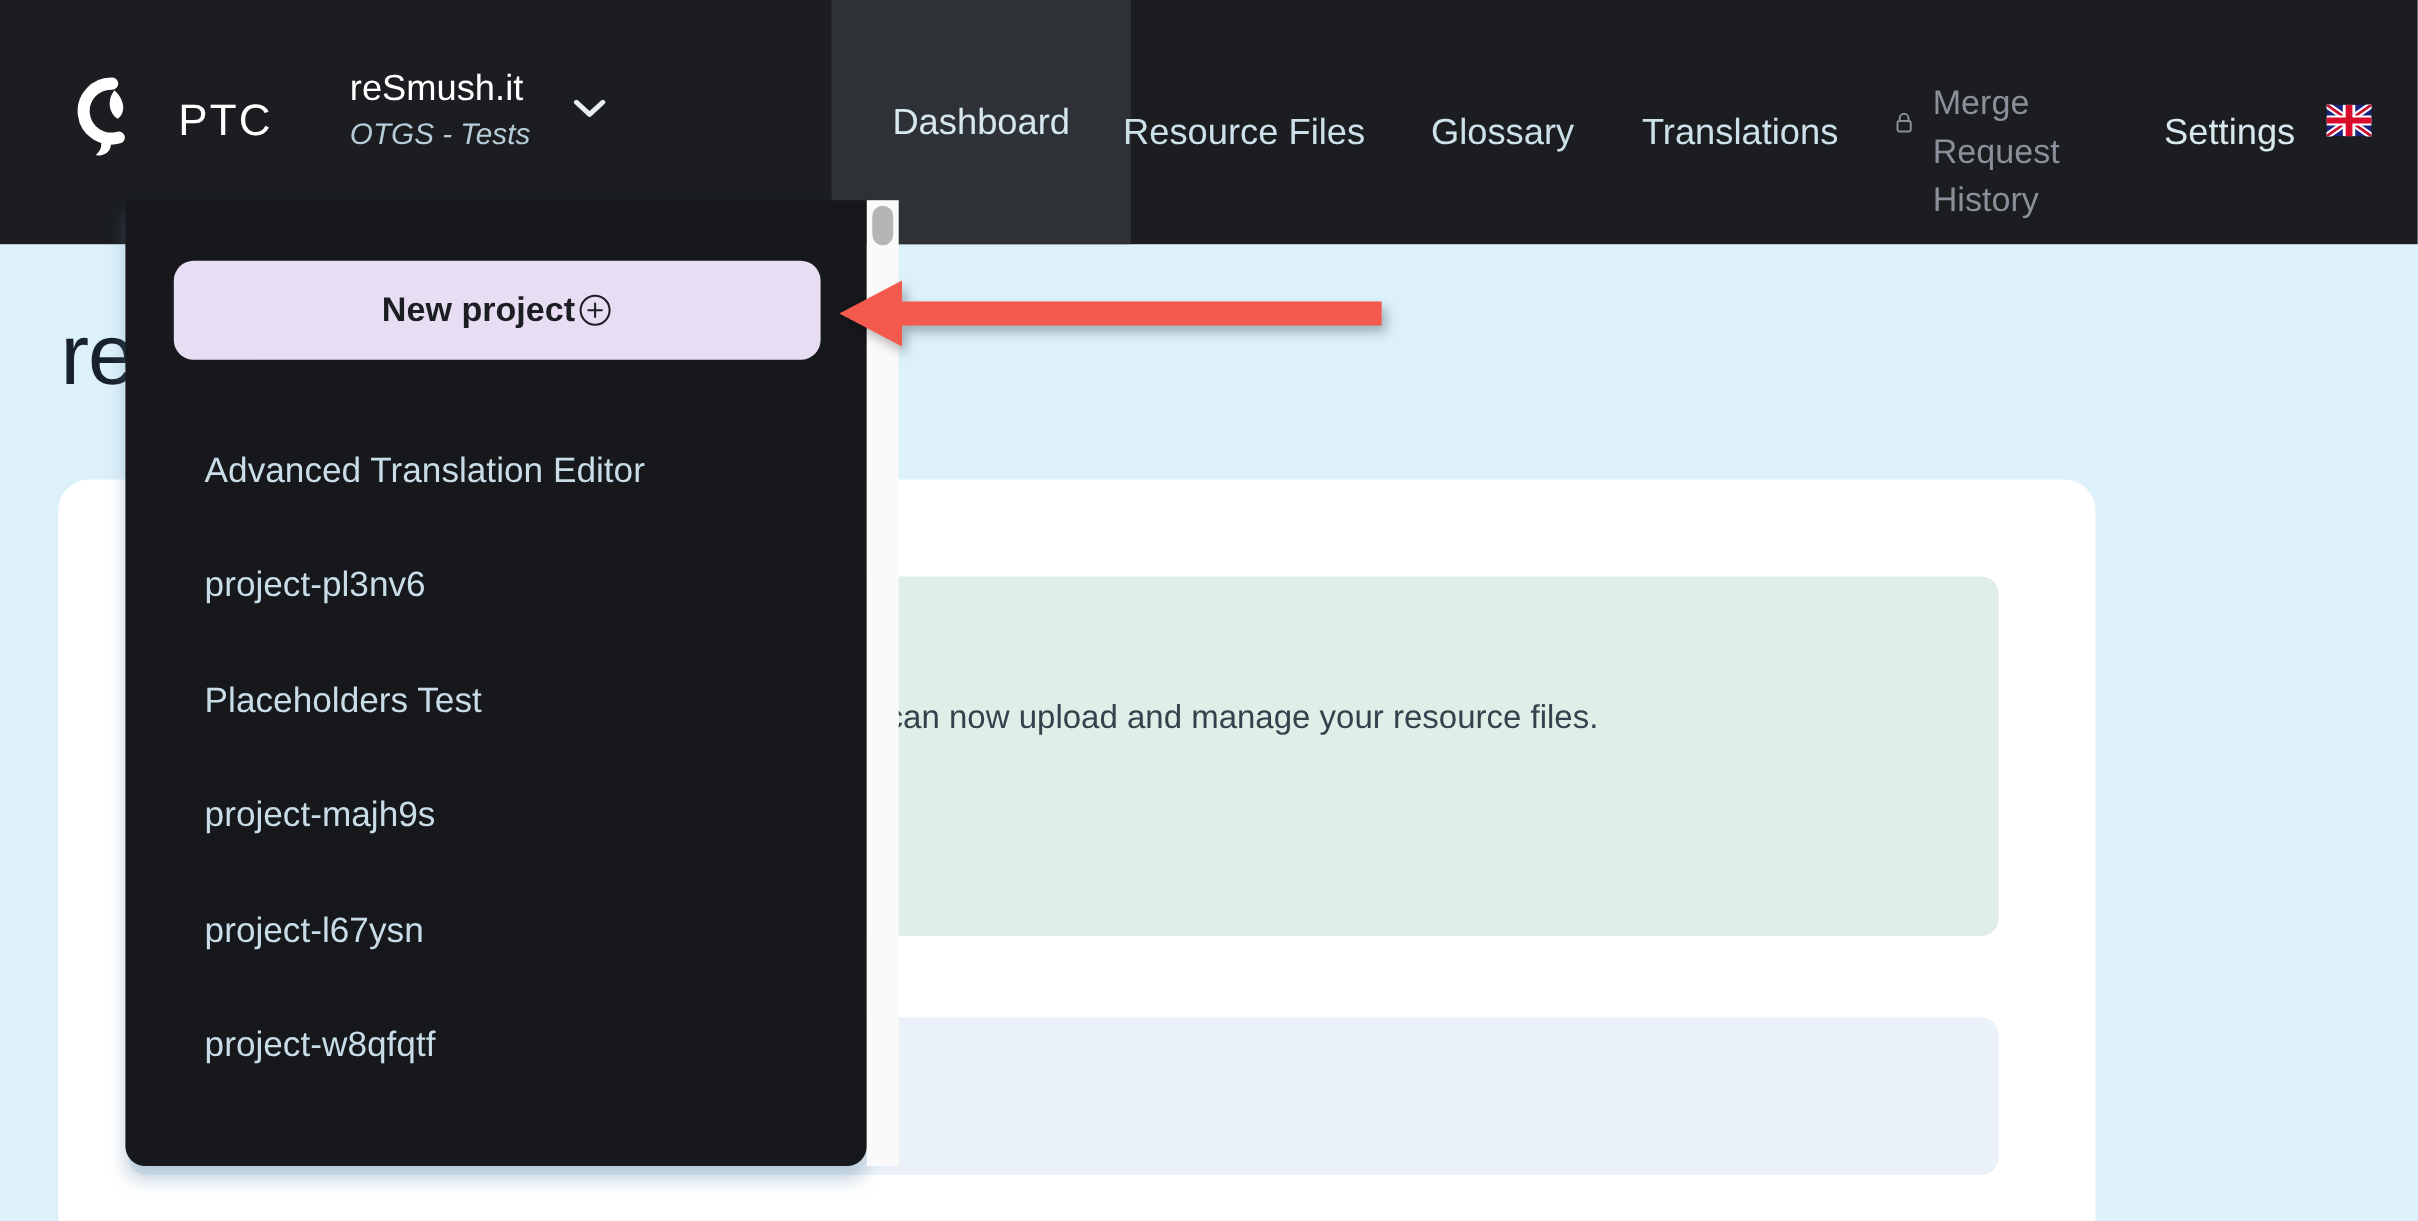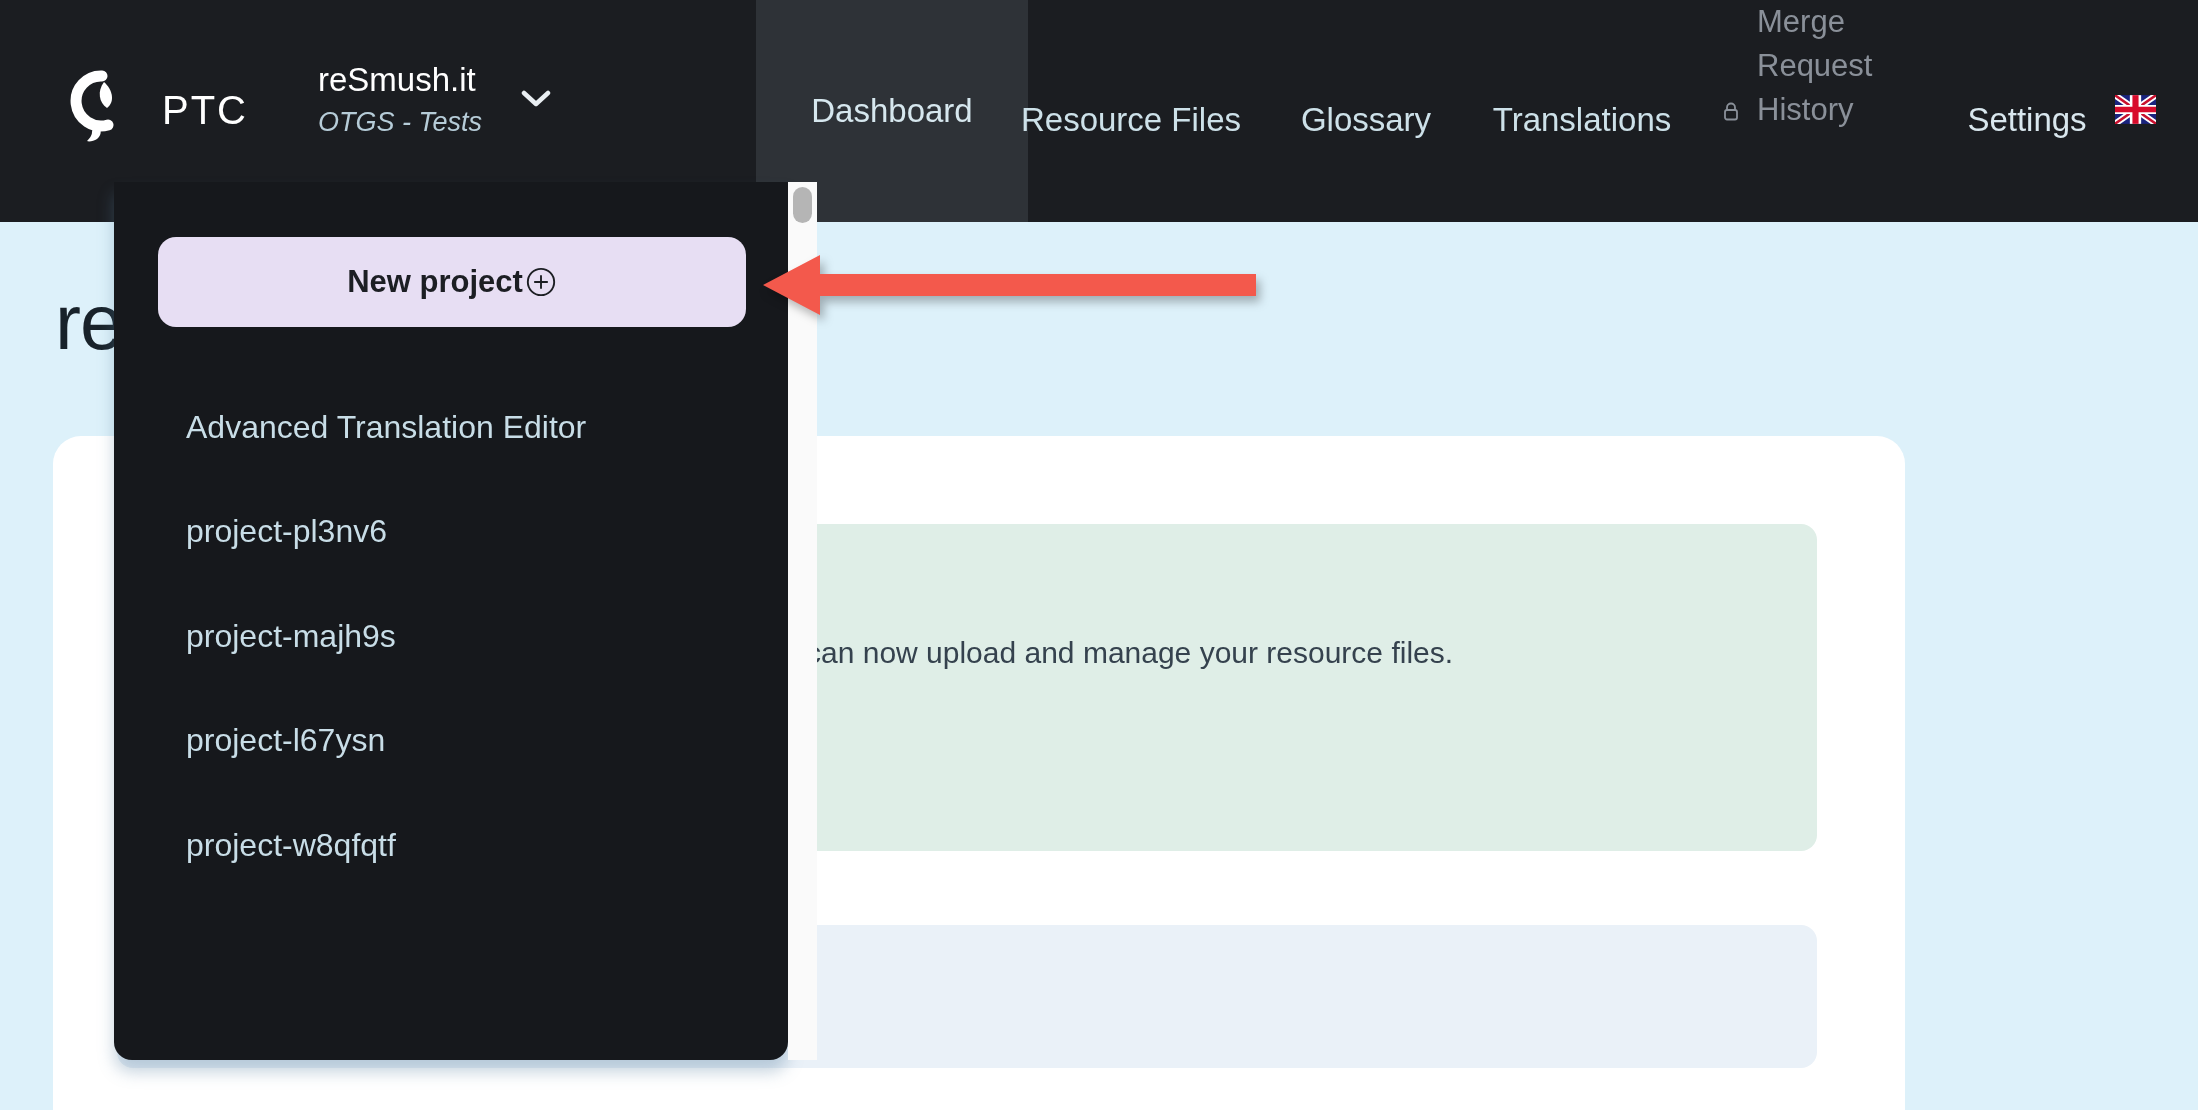--- a/index.html
+++ b/index.html
@@ -62,21 +62,21 @@
     position:absolute; top:0; height:240px;
     display:flex; align-items:center; justify-content:center;
     font-size:33px; color:#cde1e9; cursor:pointer; text-align:center;
   }
   .nav-resource { left:1007px; width:248px; }
   .nav-glossary { left:1290px; width:152px; }
   .nav-translations { left:1476px; width:212px; }
   .nav-settings { left:1957px; width:140px; color:#d9e7ee; }
   .nav-merge {
     position:absolute; left:1757px; top:0; width:150px; height:276px;
-    display:flex; align-items:flex-start;
+    display:flex; align-items:center;
     font-size:31px; line-height:44px; color:#8a9099; cursor:default;
   }
   .lock { position:absolute; left:1723px; top:101px; width:16px; height:21px; }
   .flag { position:absolute; left:2115px; top:95px; width:41px; height:29px; cursor:pointer; }
 
   
   .dropdown-panel {
     position:absolute; left:114px; top:182px; width:674px; height:878px;
     background:#16181c; border-radius:0 0 18px 18px; overflow:hidden;
     z-index:20; box-shadow:0 12px 16px rgba(90,130,160,0.35);
@@ -190,20 +190,21 @@
         <svg width="32" height="32" viewBox="0 0 34 34">
           <circle cx="17" cy="17" r="14" fill="none" stroke="#1c1e23" stroke-width="2"></circle>
           <path d="M17,10.5 V23.5 M10.5,17 H23.5" stroke="#1c1e23" stroke-width="2" stroke-linecap="round"></path>
         </svg>
       </span>
     </button>
 
     <div class="project-list">
       <div class="project-item">Advanced Translation Editor</div>
       <div class="project-item">project-pl3nv6</div>
+      <div class="project-item">Placeholders Test</div>
       <div class="project-item">project-majh9s</div>
       <div class="project-item">project-l67ysn</div>
       <div class="project-item">project-w8qfqtf</div>
     </div>
   </div>
 
   <div class="scroll-track">
     <div class="scroll-thumb"></div>
   </div>
 

